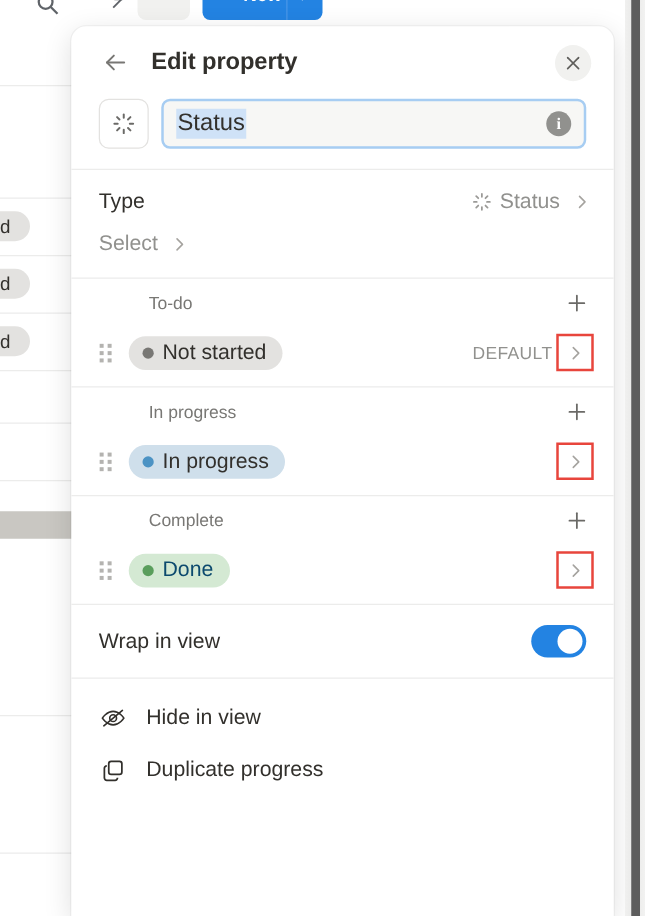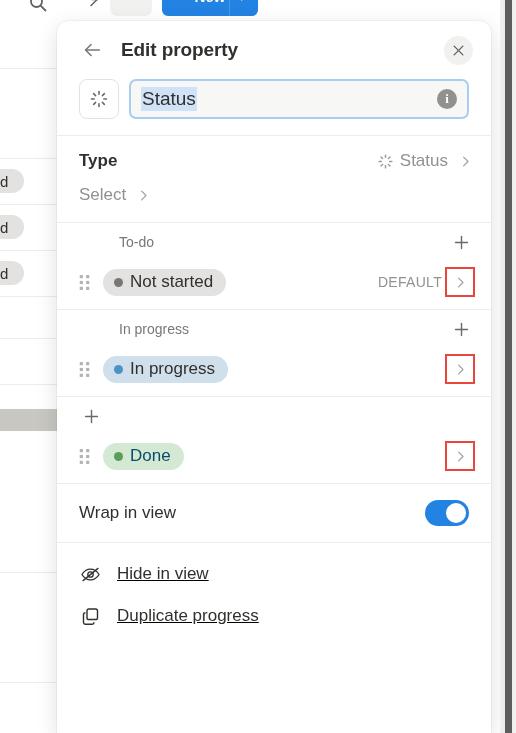--- a/index.html
+++ b/index.html
@@ -157,21 +157,21 @@
   .divider { height: 1px; background: #ececeb; margin: 0; }
 
   
   .meta-list { padding: 8px 0 10px 0; }
   .meta-row {
     height: 34px;
     display: flex; align-items: center;
     padding: 0 18px 0 22px;
     cursor: pointer;
   }
-  .meta-label { font-size: 17px; color: #32302c; flex: 1 1 auto; font-weight: bold; }
+  .meta-label { font-size: 17px; color: #32302c; flex: 1 1 auto; }
   .meta-value {
     font-size: 17px; color: #91918e;
     display: flex; align-items: center; gap: 6px;
   }
   .meta-chevron { color: #a5a39f; margin-left: 10px; display: flex; }
 
   
   .group { padding: 0 0 6px 0; }
   .group-header {
     height: 38px;
@@ -236,21 +236,21 @@
     background: #2383e2;
     position: relative; cursor: pointer; flex: 0 0 auto;
   }
   .toggle-knob {
     position: absolute; top: 3px; left: 21px;
     width: 20px; height: 20px; border-radius: 50%;
     background: #fff;
   }
 
   
-  .menu { padding: 10px 0 0 0; text-decoration: underline; }
+  .menu { padding: 10px 0 0 0; }
   .menu-item {
     height: 42px;
     display: flex; align-items: center;
     padding: 0 22px;
     gap: 16px;
     cursor: pointer;
   }
   .menu-icon {
     width: 22px; height: 22px;
     display: flex; align-items: center; justify-content: center;
@@ -469,20 +469,21 @@
           <polyline points="9,5 16,12 9,19"></polyline>
         </svg>
       </span>
     </div>
   </div>
 
   <div class="divider"></div>
 
   <div class="group">
     <div class="group-header">
+      <span class="group-title">Complete</span>
       <span class="group-add">
         <svg viewBox="0 0 24 24" width="19" height="19" fill="none" stroke="currentColor" stroke-width="1.8" stroke-linecap="round">
           <line x1="12" y1="4.5" x2="12" y2="19.5"></line>
             <line x1="4.5" y1="12" x2="19.5" y2="12"></line>
         </svg>
       </span>
     </div>
     <div class="option-row">
       <span class="drag-handle">
         <svg viewBox="0 0 10 16" width="11" height="17" fill="#b4b3b0">

